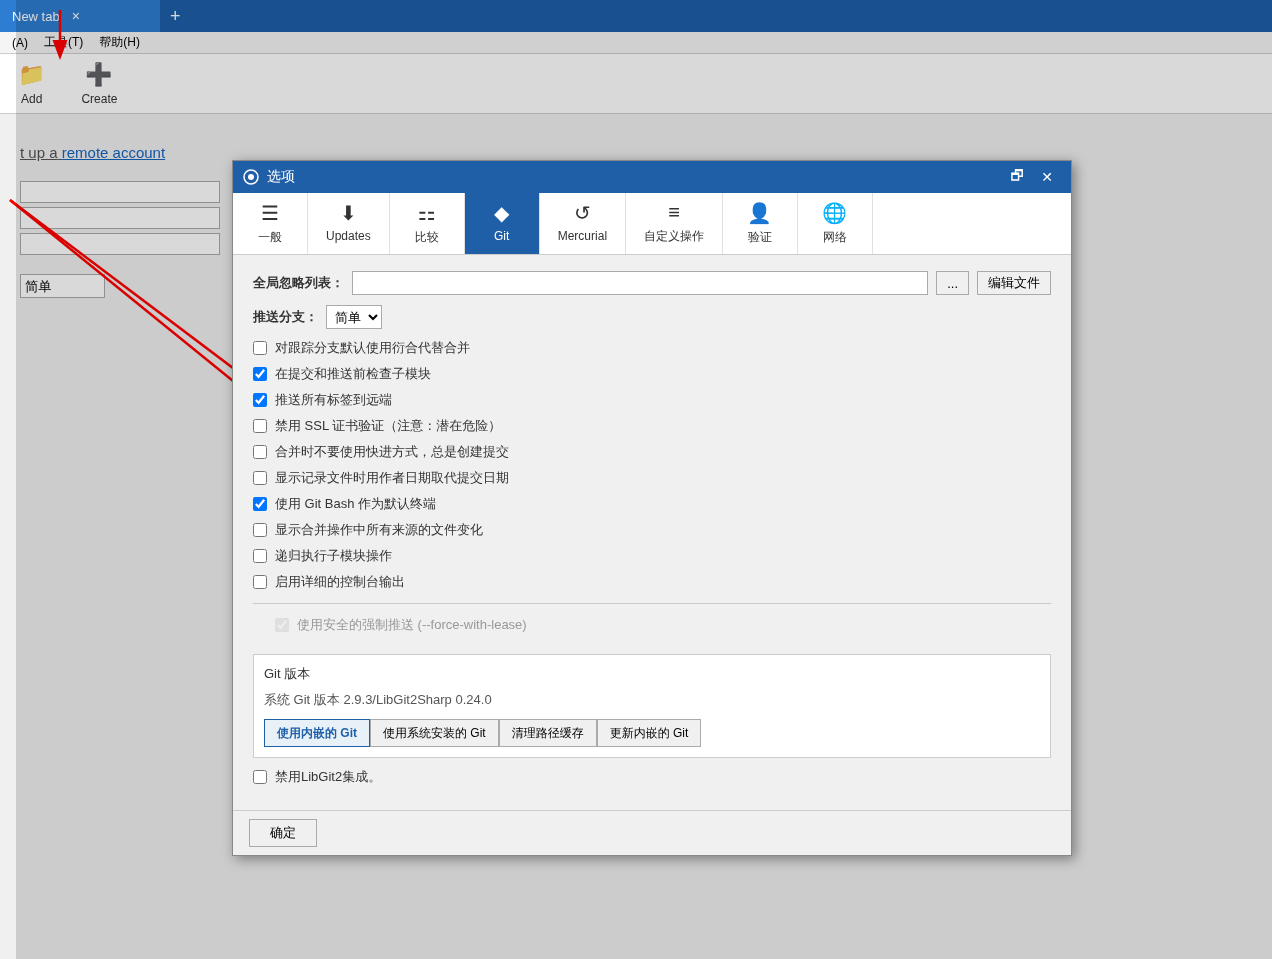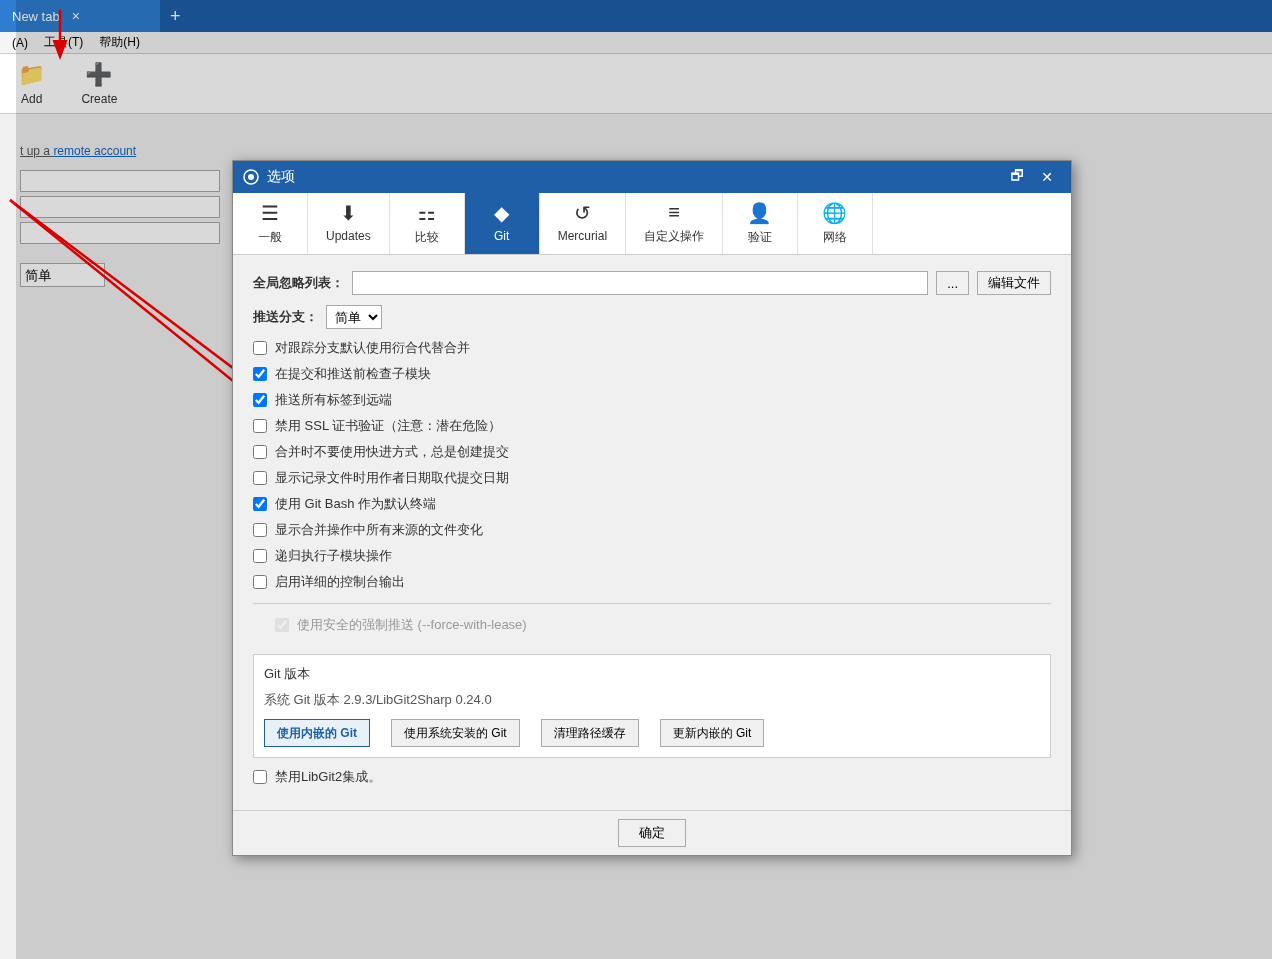--- a/index.html
+++ b/index.html
@@ -66,29 +66,29 @@
     .checkbox-row.disabled { color: #999; }
     .checkbox-row.disabled input { opacity: 0.5; }
 
     
     .separator { border: none; border-top: 1px solid #ccc; margin: 12px 0; }
 
     
     .git-version-box { border: 1px solid #ccc; background: white; padding: 10px; margin-top: 20px; }
     .git-version-title { font-size: 13px; color: #333; margin-bottom: 8px; font-weight: normal; }
     .git-version-info { font-size: 13px; color: #555; margin-bottom: 10px; }
-    .git-buttons { display: flex; gap: 21px; flex-wrap: wrap; }
+    .git-buttons { display: flex; gap: 0; flex-wrap: wrap; }
     .btn-git { height: 28px; padding: 0 12px; border: 1px solid #aaa; background: #f0f0f0; cursor: pointer; font-size: 12px; white-space: nowrap; }
     .btn-git.primary { background: #e8f0f8; border-color: #1e5fa8; color: #1e5fa8; font-weight: bold; }
 
     
-    .dialog-footer { background: #f0f0f0; border-top: 1px solid #ccc; padding: 8px 24px; display: flex; justify-content: center; }
+    .dialog-footer { background: #f0f0f0; border-top: 1px solid #ccc; padding: 8px 16px; display: flex; justify-content: flex-start; }
     .btn-ok { height: 28px; padding: 0 20px; background: #f0f0f0; border: 1px solid #aaa; cursor: pointer; font-size: 13px; }
 
-    .left-text { font-size: 12px; color: #555; margin-bottom: 12px; text-decoration: underline; }
+    .left-text { font-size: 15px; color: #555; margin-bottom: 20px; text-decoration: underline; }
   </style>
 </head>
 <body>
 
 <div class="title-bar">
   <div class="tab-item">
     <span>New tab</span>
     <span class="tab-close">×</span>
   </div>
   <div class="tab-add">+</div>

